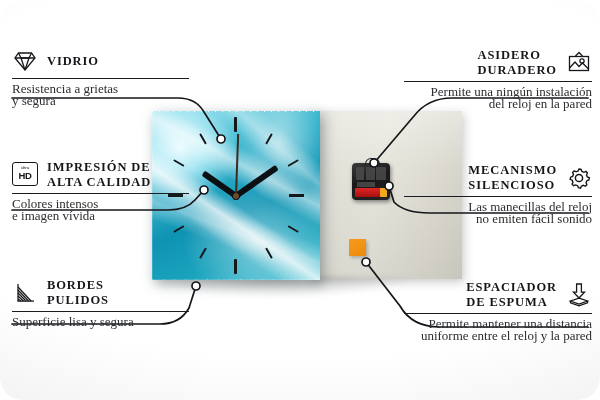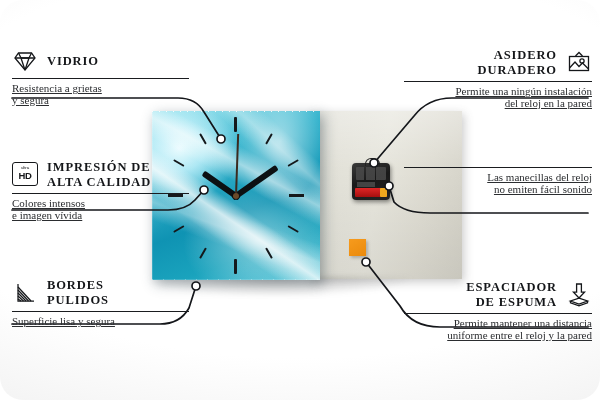--- a/index.html
+++ b/index.html
@@ -125,26 +125,26 @@
   
   .feat{position:absolute;z-index:7;}
   .feat .row{display:flex;align-items:center;gap:9px;}
   .feat .ttl{
     font-family:"Liberation Serif", serif;font-weight:bold;
     font-size:12.5px;line-height:14.5px;letter-spacing:.9px;color:#15171a;
     text-transform:uppercase;white-space:nowrap;
   }
   .feat .rule{height:1.3px;background:#1a1c1f;margin:4px 0 4px 0;}
   .feat .desc{
-    font-family:"Liberation Serif", serif;font-size:11px;line-height:11.6px;
-    color:#2b2d30;white-space:nowrap;text-decoration:underline;
+    font-family:"Liberation Serif", serif;font-size:13px;line-height:11.6px;
+    color:#2b2d30;white-space:nowrap;
   }
   .feat.left .ttl{text-align:left;}
   .feat.right .row{flex-direction:row;justify-content:flex-end;}
-  .feat.right .ttl{text-align:right;}
+  .feat.right .ttl{text-align:left;}
   .feat.right .desc{text-align:right;}
 
   .ico{width:26px;height:26px;flex:0 0 26px;position:relative;color:#15171a;}
   .ico svg{display:block;width:26px;height:26px;}
 
   
   #f-glass{left:12px;top:48px;}
   #f-glass .rule{width:177px;}
   #f-print{left:12px;top:160px;}
   #f-print .rule{width:177px;}
@@ -320,20 +320,33 @@
           </svg>
       </span>
     </div>
     <div class="rule"></div>
     <div class="desc">
       <span>Permite una ningún instalación</span><br><span>del reloj en la pared</span>
     </div>
   </div>
 
   <div class="feat right" id="f-mech">
+    <div class="row">
+      <span class="ttl">
+        <span>MECANISMO</span><br><span>SILENCIOSO</span>
+      </span>
+      <span class="ico">
+        <svg viewBox="0 0 26 26">
+            <g fill="none" stroke="currentColor" stroke-width="1.5">
+          <path d="M13 3.2 l2.3 .5 .9 2.2 2.2 .9 2.2-.9 1.6 1.7 -1 2.1 .9 2.2 2.2 .9 -.5 2.3 -2.2 .9 -.9 2.2 .9 2.2 -1.7 1.6 -2.1-1 -2.2 .9 -.9 2.2 -2.3-.5 -.9-2.2 -2.2-.9 -2.2 .9 -1.6-1.7 1-2.1 -.9-2.2 -2.2-.9 .5-2.3 2.2-.9 .9-2.2 -.9-2.2 1.7-1.6 2.1 1 2.2-.9z" transform="scale(.92) translate(1.1,1.1)"></path>
+          <circle cx="13" cy="13" r="3.6"></circle>
+        </g>
+          </svg>
+      </span>
+    </div>
     <div class="rule"></div>
     <div class="desc">
       <span>Las manecillas del reloj</span><br><span>no emiten fácil sonido</span>
     </div>
   </div>
 
   <div class="feat right" id="f-foam">
     <div class="row">
       <span class="ttl">
         <span>ESPACIADOR</span><br><span>DE ESPUMA</span>

